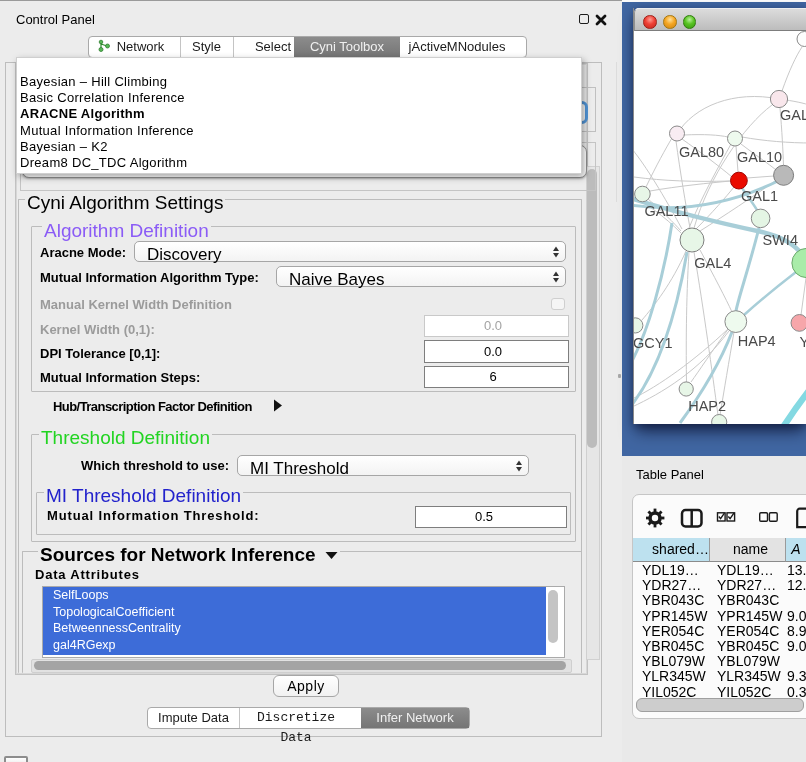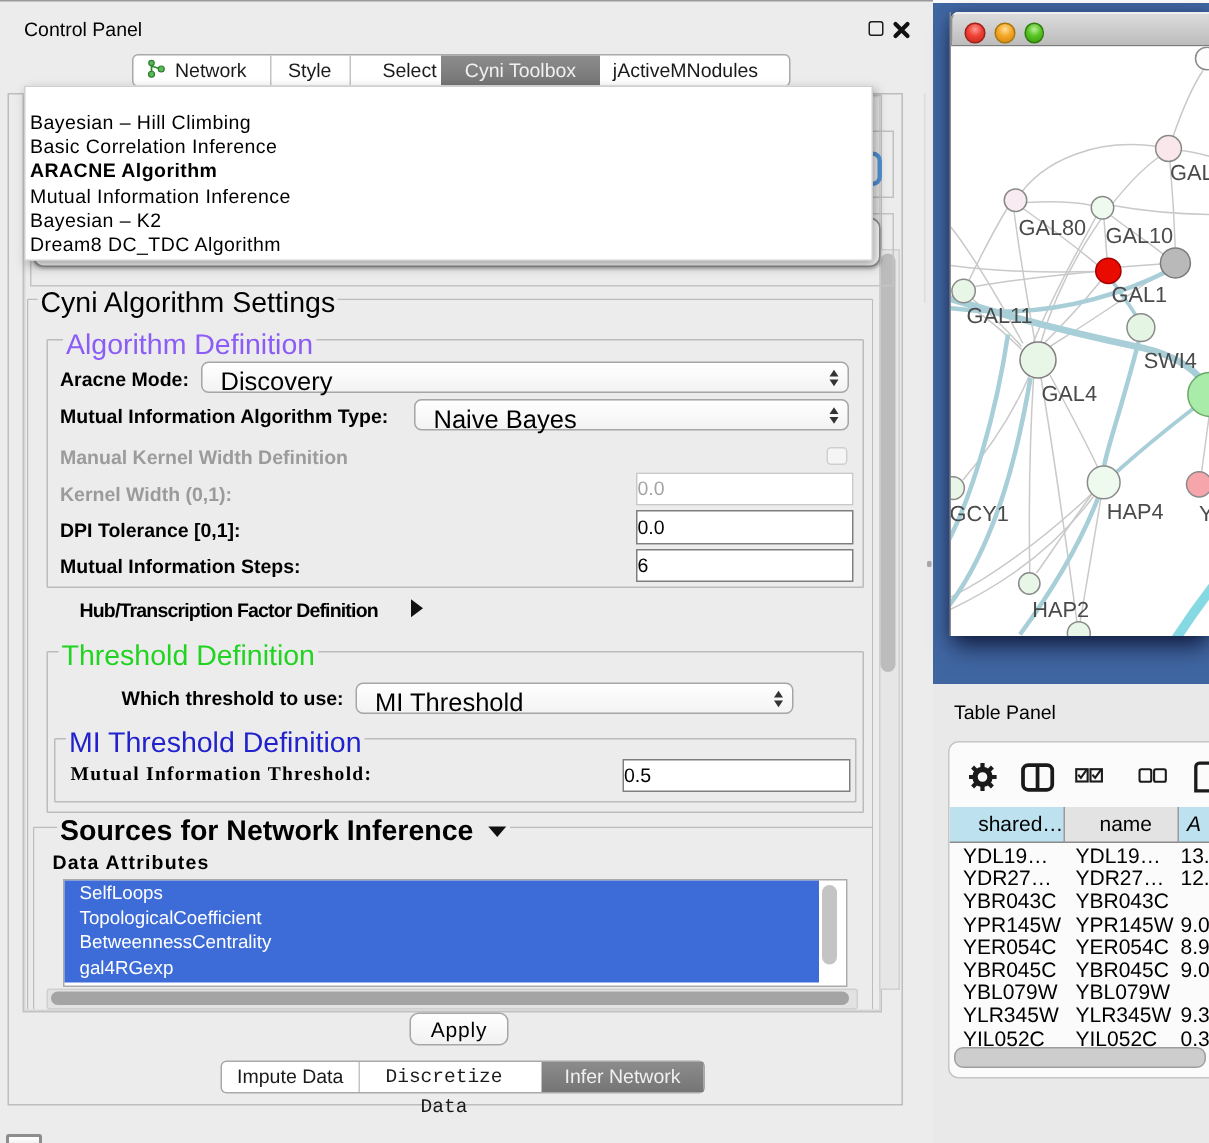--- a/index.html
+++ b/index.html
@@ -7,21 +7,21 @@
   font-family:"Liberation Sans",sans-serif;-webkit-font-smoothing:antialiased;}
 .abs{position:absolute;}
 .b{font-weight:bold;}
 .lbl{position:absolute;font-size:13px;color:#000;white-space:nowrap;}
 .gb{position:absolute;border:1px solid #bcbcbc;border-radius:1px;}
 .gblbl{position:absolute;font-size:19px;background:#ececec;padding:0 2px;white-space:nowrap;}
 .combo{position:absolute;background:linear-gradient(#ffffff,#f3f3f3);border:1px solid #a6a6a6;border-radius:5px;
   font-size:17px;color:#000;}
 .combo .tx{position:absolute;left:12px;top:3px;}
 .carets{position:absolute;right:5px;top:50%;margin-top:-6px;width:8px;height:12px;}
-.fld{position:absolute;background:#fff;font-size:13px;color:#000;text-align:left;}
+.fld{position:absolute;background:#fff;font-size:13px;color:#000;text-align:center;}
 .seg{position:absolute;height:20px;background:#fff;border:1px solid #a9a9a9;border-radius:4px;font-size:13px;}
 .seg .it{position:absolute;top:0;height:20px;line-height:20px;text-align:center;color:#1a1a1a;}
 .seg .sel{background:linear-gradient(#8c8c8c,#757575);color:#f0f0f0;}
 .seg .sep{position:absolute;top:0;width:1px;height:20px;background:#c4c4c4;}
 </style>
 </head>
 <body>
 <div id="root">
 
 <div class="abs" style="left:0;top:0;width:622px;height:762px;background:#ececec;border-top:1px solid #9a9a9a;"></div>
@@ -105,21 +105,21 @@
       <span class="tx">MI Threshold</span>
   <svg class="carets" viewBox="0 0 8 12">
         <path d="M4 0.5 L7 5 L1 5 Z" fill="#333"></path>
         <path d="M4 11.5 L7 7 L1 7 Z" fill="#333"></path>
       </svg>
     </div>
 
 <div class="gb" style="left:36px;top:492px;width:533px;height:41px;"></div>
 <div class="gblbl" style="left:44px;top:485px;color:#2222cc;">MI Threshold Definition</div>
 
-<div class="lbl b" style="left:47px;top:508px;letter-spacing:0.85px;font-family:Liberation Serif, serif;">Mutual Information Threshold:</div>
+<div class="lbl b" style="left:47px;top:508px;letter-spacing:0.85px;">Mutual Information Threshold:</div>
 <div class="fld" style="left:415px;top:506px;width:136px;height:20px;border:1px solid #7e7e7e;line-height:20px;padding-right:14px;font-size:13px;">0.5</div>
 
 <div class="gb" style="left:22px;top:551px;width:558px;height:121px;border-bottom:none;"></div>
 <div class="gblbl b" style="left:38px;top:544px;">Sources for Network Inference
   <svg style="vertical-align:1px;margin-left:4px;" width="13" height="9" viewBox="0 0 13 9">
         <path d="M0.5 1 L12.5 1 L6.5 8 Z" fill="#111"></path>
       </svg></div>
 
 <div class="lbl b" style="left:35px;top:567px;letter-spacing:0.8px;">Data Attributes</div>
 

